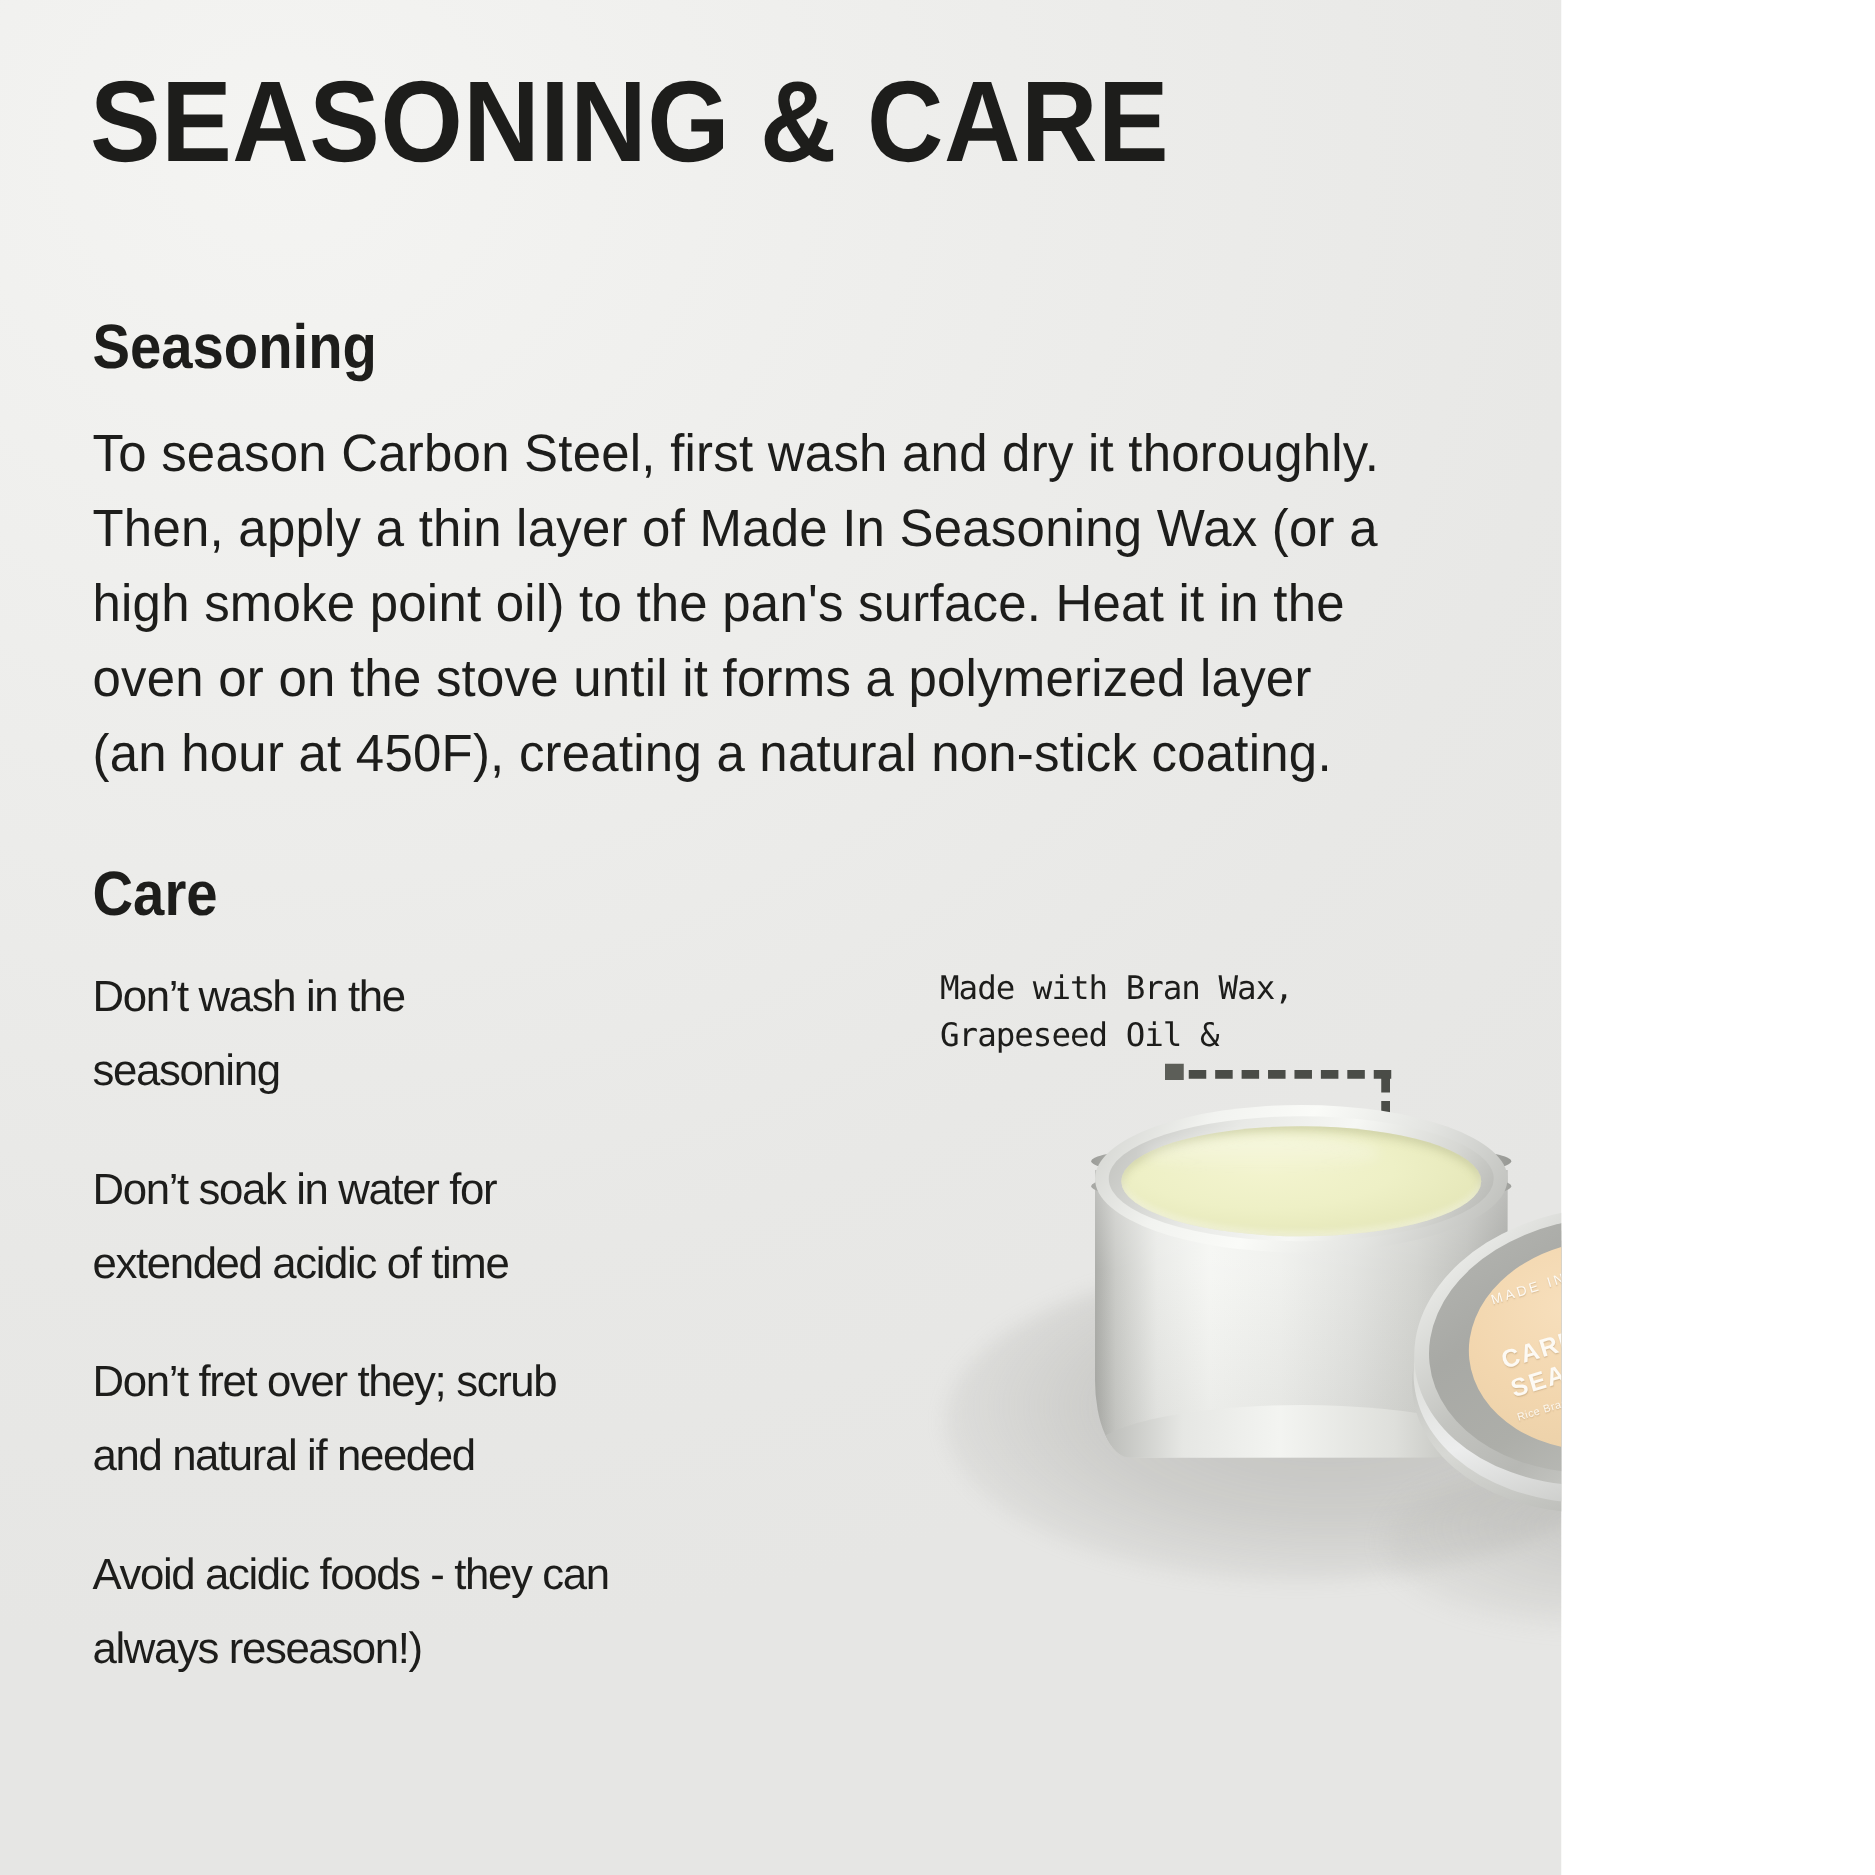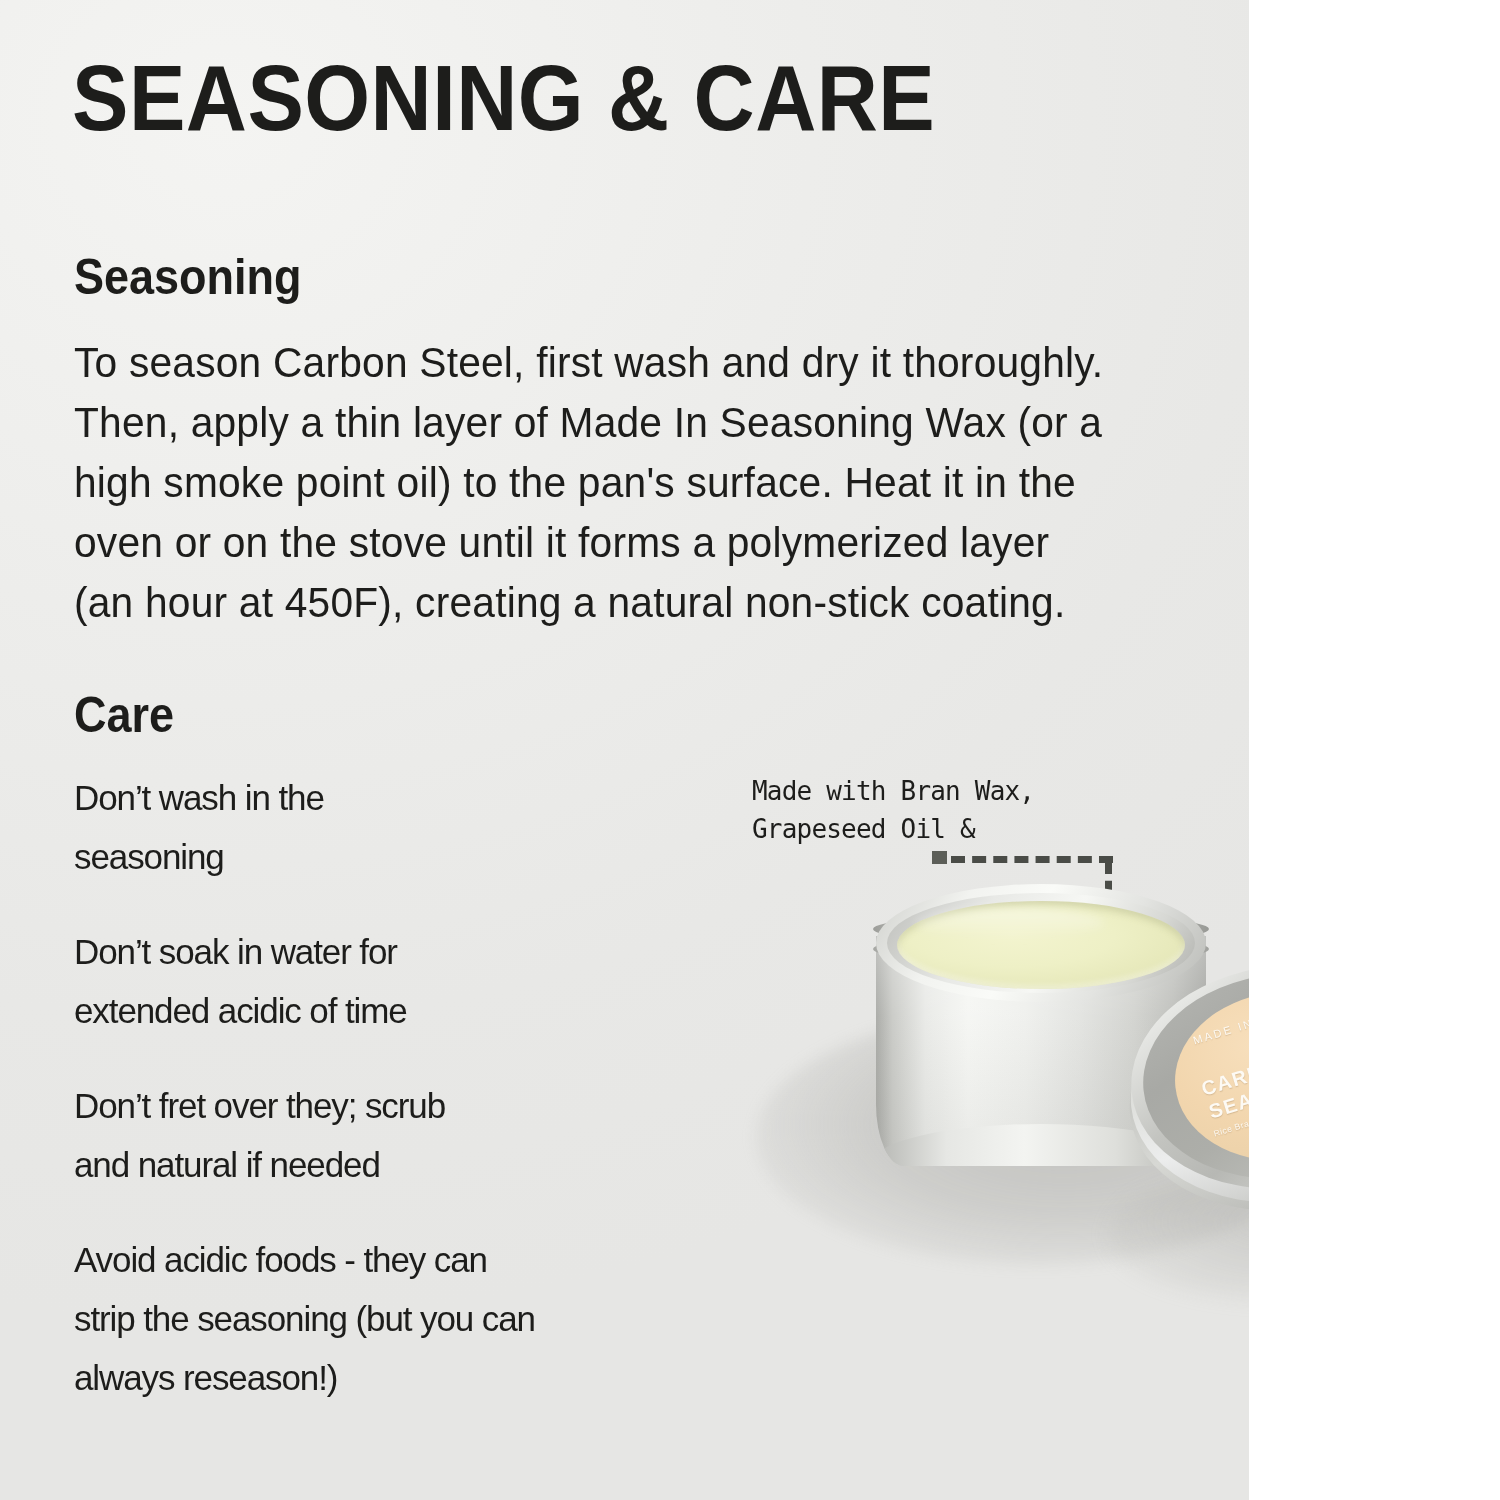--- a/index.html
+++ b/index.html
@@ -407,21 +407,20 @@
     <div class="care-item">
       <span class="ln">Don’t soak in water for</span>
       <span class="ln">extended acidic of time</span>
     </div>
     <div class="care-item">
       <span class="ln">Don’t fret over they; scrub</span>
       <span class="ln">and natural if needed</span>
     </div>
     <div class="care-item">
       <span class="ln">Avoid acidic foods - they can</span>
-      <span class="ln">strip the seasoning (but you can</span>
       <span class="ln">always reseason!)</span>
     </div>
   </div>
 
   <div id="callout">
     <span class="ln">Made with Bran Wax,</span>
     <span class="ln">Grapeseed Oil &amp;</span>
   </div>
   <div class="leader-square" id="leader-square-start"></div>
   <div id="leader-h"></div>

